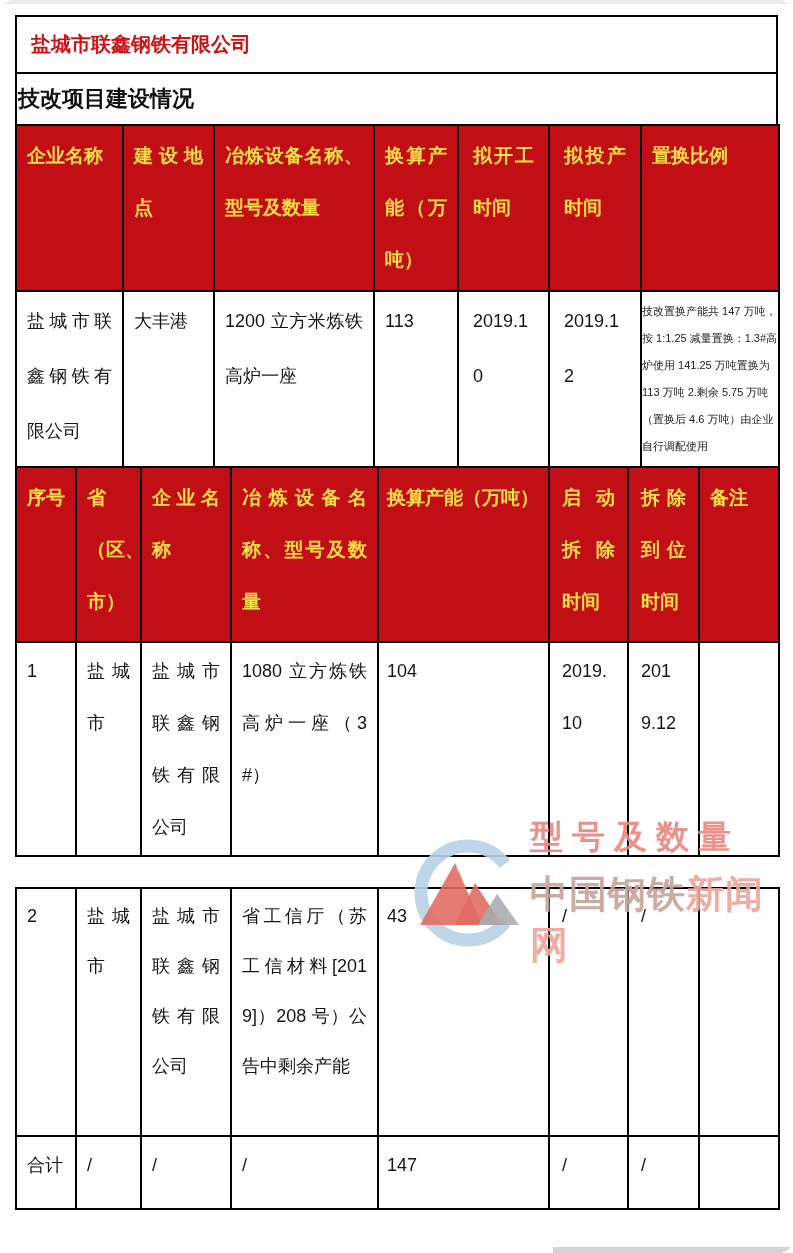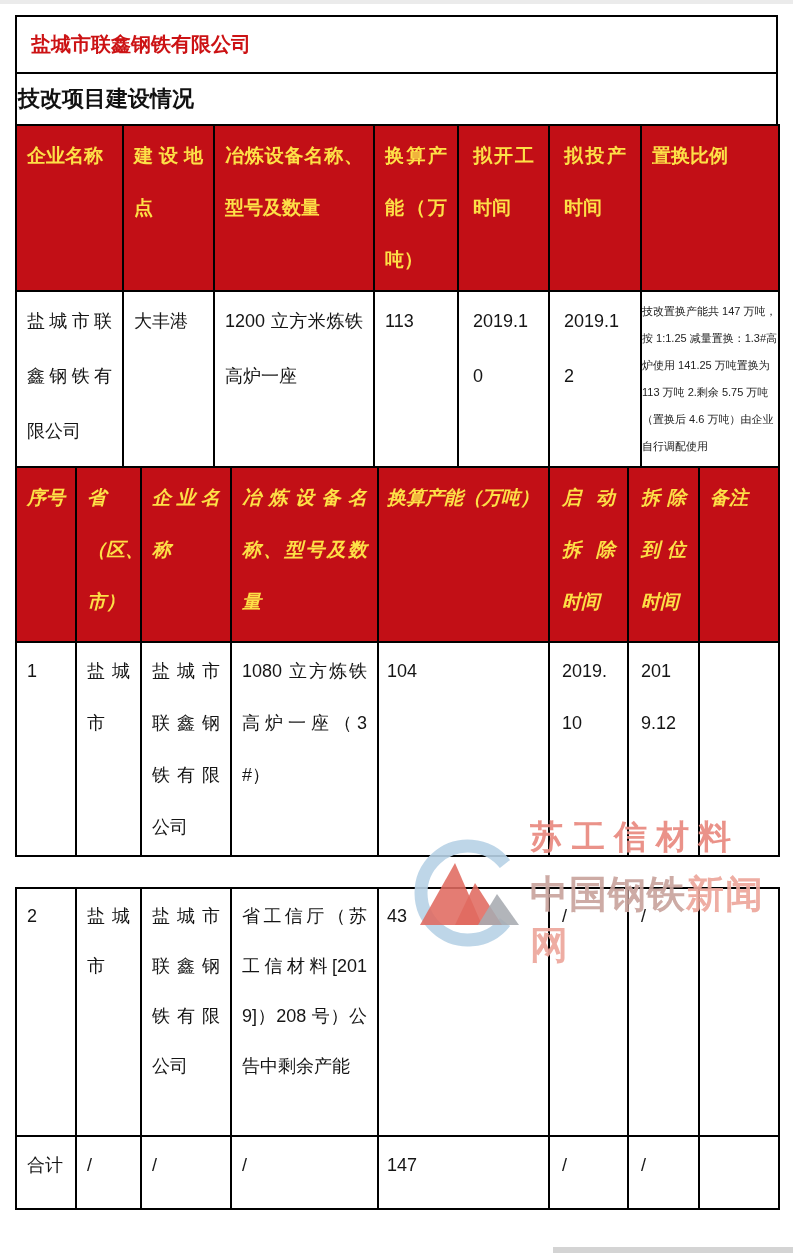--- a/index.html
+++ b/index.html
@@ -1,17 +1,17 @@
 <!DOCTYPE html>
 <html><head>
 <meta charset="utf-8">
 <style>
   html,body{margin:0;padding:0;background:#ffffff;}
   .page{position:relative;width:793px;height:1253px;background:#ffffff;overflow:hidden;
-        font-family:"Liberation Sans","DejaVu Sans",sans-serif;color:#111;}
+        font-family:"Liberation Sans","DejaVu Sans",sans-serif;color:#111;border-radius:14px;}
   .top-strip{position:absolute;top:0;left:0;width:793px;height:4px;background:#ebebeb;}
   .bottom-strip{position:absolute;bottom:0;left:553px;width:240px;height:6px;background:#d4d4d4;}
   .content{position:absolute;left:15px;top:15px;width:763px;}
   table{border-collapse:collapse;table-layout:fixed;width:763px;}
   table + table{margin-top:-2px;}
   td{border:2px solid #000;vertical-align:top;overflow:hidden;}
   
   .title-cell{height:55px;vertical-align:middle;padding:0 0 0 14px;
               font-size:20px;font-weight:bold;color:#cc1214;}
   .section-cell{height:48px;vertical-align:middle;
@@ -23,21 +23,21 @@
   
   .cell{font-size:18px;line-height:55px;padding:2px 10px;text-align:justify;
         text-justify:inter-character;word-break:break-all;color:#151515;}
   .t2 .cell{line-height:52px;}
   .t2b .cell{line-height:50px;}
   .t2b .total-row .cell{line-height:52px;}
   .pd14{padding-left:14px !important;padding-right:14px !important;}
   .pd12{padding-left:12px !important;padding-right:12px !important;}
   .pd8{padding-left:8px !important;padding-right:8px !important;}
   .remark{font-size:11px;line-height:27px;padding:6px 0;color:#222;}
-  .h158{height:158px;} .h165{height:165px;} .h175{height:175px;font-style:italic;}
+  .h158{height:158px;} .h165{height:165px;} .h175{height:175px;}
   .h208{height:208px;} .h248{height:248px;} .h75{height:73px;}
   .gap{height:30px;}
   
   .watermark{position:absolute;left:408px;top:818px;width:386px;height:150px;
              display:flex;align-items:center;z-index:5;pointer-events:none;}
   .wm-logo{flex:0 0 auto;}
   .wm-text{margin-left:6px;}
   .wm-line1{font-size:33px;font-weight:bold;color:#e9897f;letter-spacing:9px;opacity:.92;}
   .wm-line2{font-size:38px;font-weight:bold;color:#c9a49e;letter-spacing:1px;opacity:.92;margin-top:9px;}
   .wm-line2 .pink{color:#eda79c;}
@@ -168,19 +168,19 @@
   </div>
 
   <div class="watermark">
     <svg class="wm-logo" width="116" height="134" viewBox="0 0 116 134">
       <path d="M 97 38 A 47 47 0 1 0 97 96" fill="none" stroke="#b7d2e6" stroke-width="13" opacity="0.9"></path>
       <polygon points="12,99 47,37 74,99" fill="#e06a60" opacity="0.88"></polygon>
       <polygon points="47,99 67,57 94,99" fill="#e06a60" opacity="0.88"></polygon>
       <polygon points="70,99 89,68 111,99" fill="#a7abb0" opacity="0.88"></polygon>
     </svg>
     <div class="wm-text">
-      <div class="wm-line1">苏工信材料</div>
+      <div class="wm-line1">型号及数量</div>
       <div class="wm-line2"><span>中国钢铁</span><span class="pink">新闻网</span></div>
     </div>
   </div>
 
   <div class="bottom-strip"></div>
 </div>
 
 </body></html>

